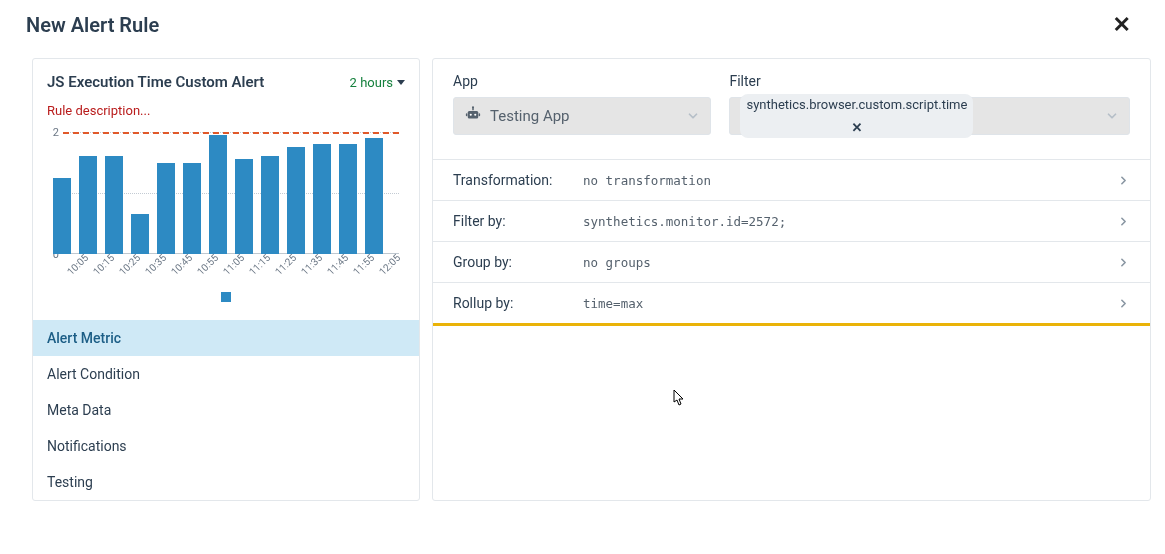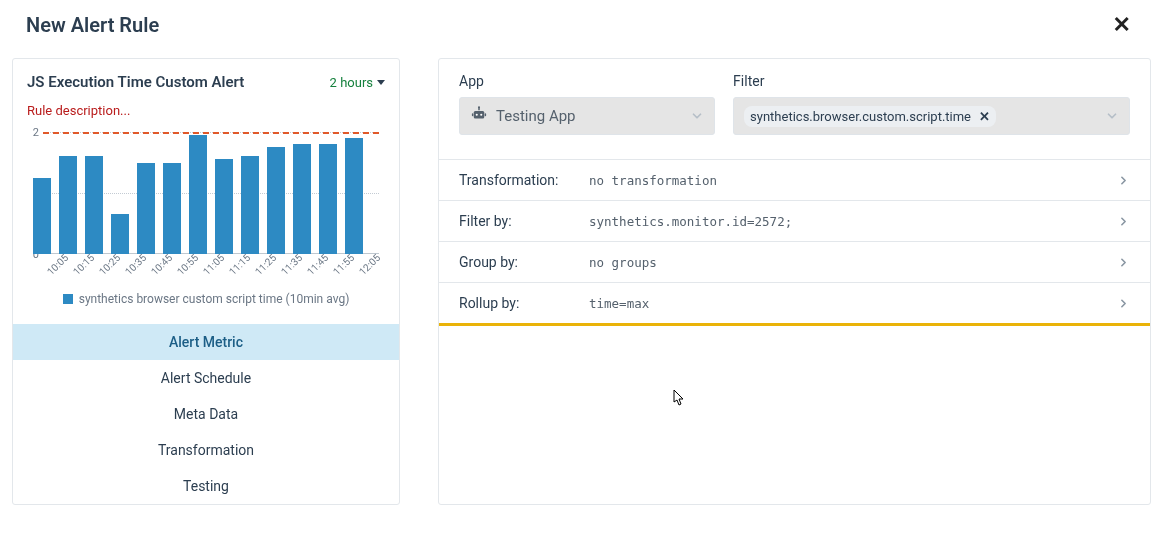--- a/index.html
+++ b/index.html
@@ -26,22 +26,22 @@
   .close-x {
     font-size: 22px;
     font-weight: 700;
     cursor: pointer;
     color: #222;
     padding: 4px 8px;
     line-height: 1;
   }
   .content {
     display: flex;
-    gap: 38px;
-    padding: 4px 14px 14px 12px;
+    gap: 12px;
+    padding: 4px 14px 14px 32px;
   }
   .left-panel {
     width: 388px;
     border: 1px solid #e3e7eb;
     border-radius: 3px;
     background: #fff;
     padding-top: 14px;
   }
   .left-top {
     padding: 0 14px;
@@ -163,21 +163,20 @@
   }
   
   .nav-list {
     margin-top: 18px;
   }
   .nav-item {
     padding: 10px 14px;
     font-size: 14px;
     color: #2c3e50;
     cursor: pointer;
-    text-align: center;
   }
   .nav-item.active {
     background: #cfe9f6;
     color: #1c5e86;
     font-weight: 500;
   }
   
   .right-panel {
     flex: 1;
     border: 1px solid #e3e7eb;
@@ -243,20 +242,21 @@
   }
   .metric-chip {
     background: #eceff2;
     border-radius: 8px;
     padding: 3px 6px;
     display: inline-flex;
     align-items: center;
     gap: 8px;
     font-size: 13px;
     color: #2c3e50;
+    flex-direction: column;
   }
   .chip-x {
     font-size: 13px;
     cursor: pointer;
     color: #2c3e50;
     font-weight: 700;
   }
   
   .config-row {
     display: flex;
@@ -353,29 +353,28 @@
             <div class="xtick">11:15</div>
             <div class="xtick">11:25</div>
             <div class="xtick">11:35</div>
             <div class="xtick">11:45</div>
             <div class="xtick">11:55</div>
             <div class="xtick">12:05</div>
           </div>
       </div>
       <div class="legend">
         <span class="legend-swatch"></span>
-        <span>synthetics browser custom script time (10min avg)</span>
       </div>
     </div>
 
     <div class="nav-list" id="nav-list">
         <div class="nav-item active">Alert Metric</div>
-        <div class="nav-item">Alert Schedule</div>
+        <div class="nav-item">Alert Condition</div>
         <div class="nav-item">Meta Data</div>
-        <div class="nav-item">Transformation</div>
+        <div class="nav-item">Notifications</div>
         <div class="nav-item">Testing</div>
       </div>
   </div>
 
   <div class="right-panel">
 
     <div class="selectors">
       <div class="selector">
         <div class="sel-label">App</div>
         <div class="sel-box">

